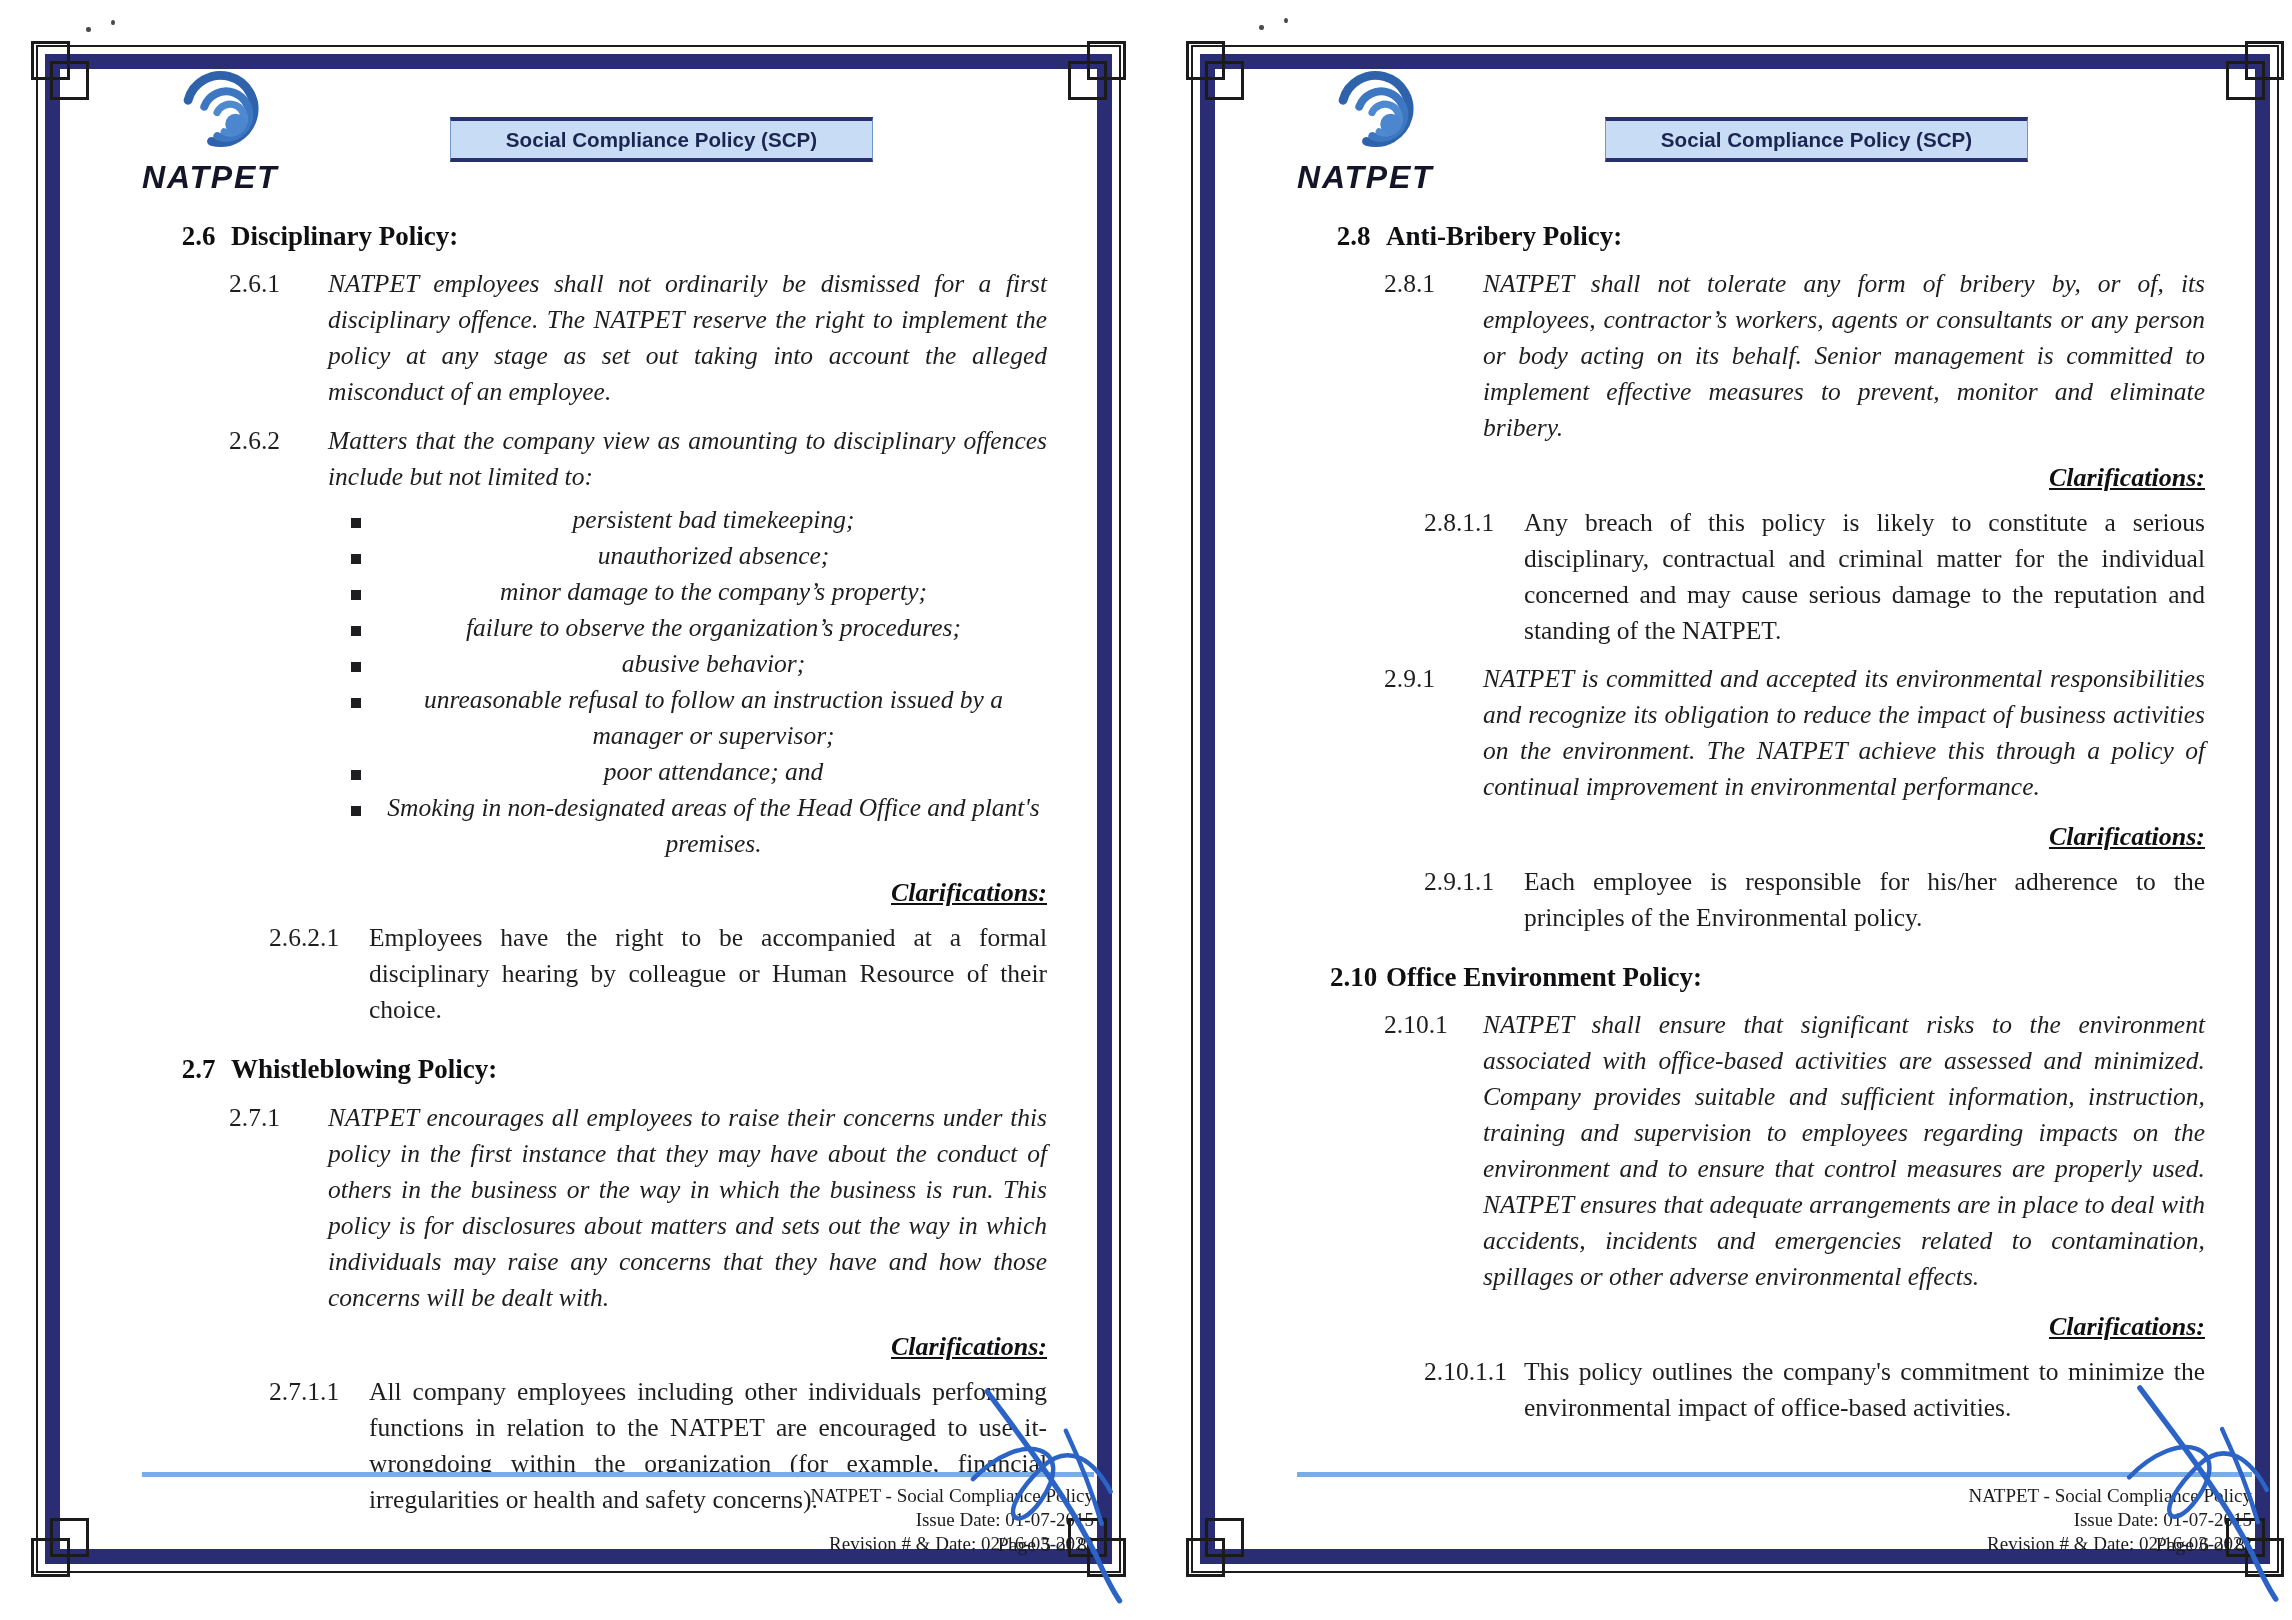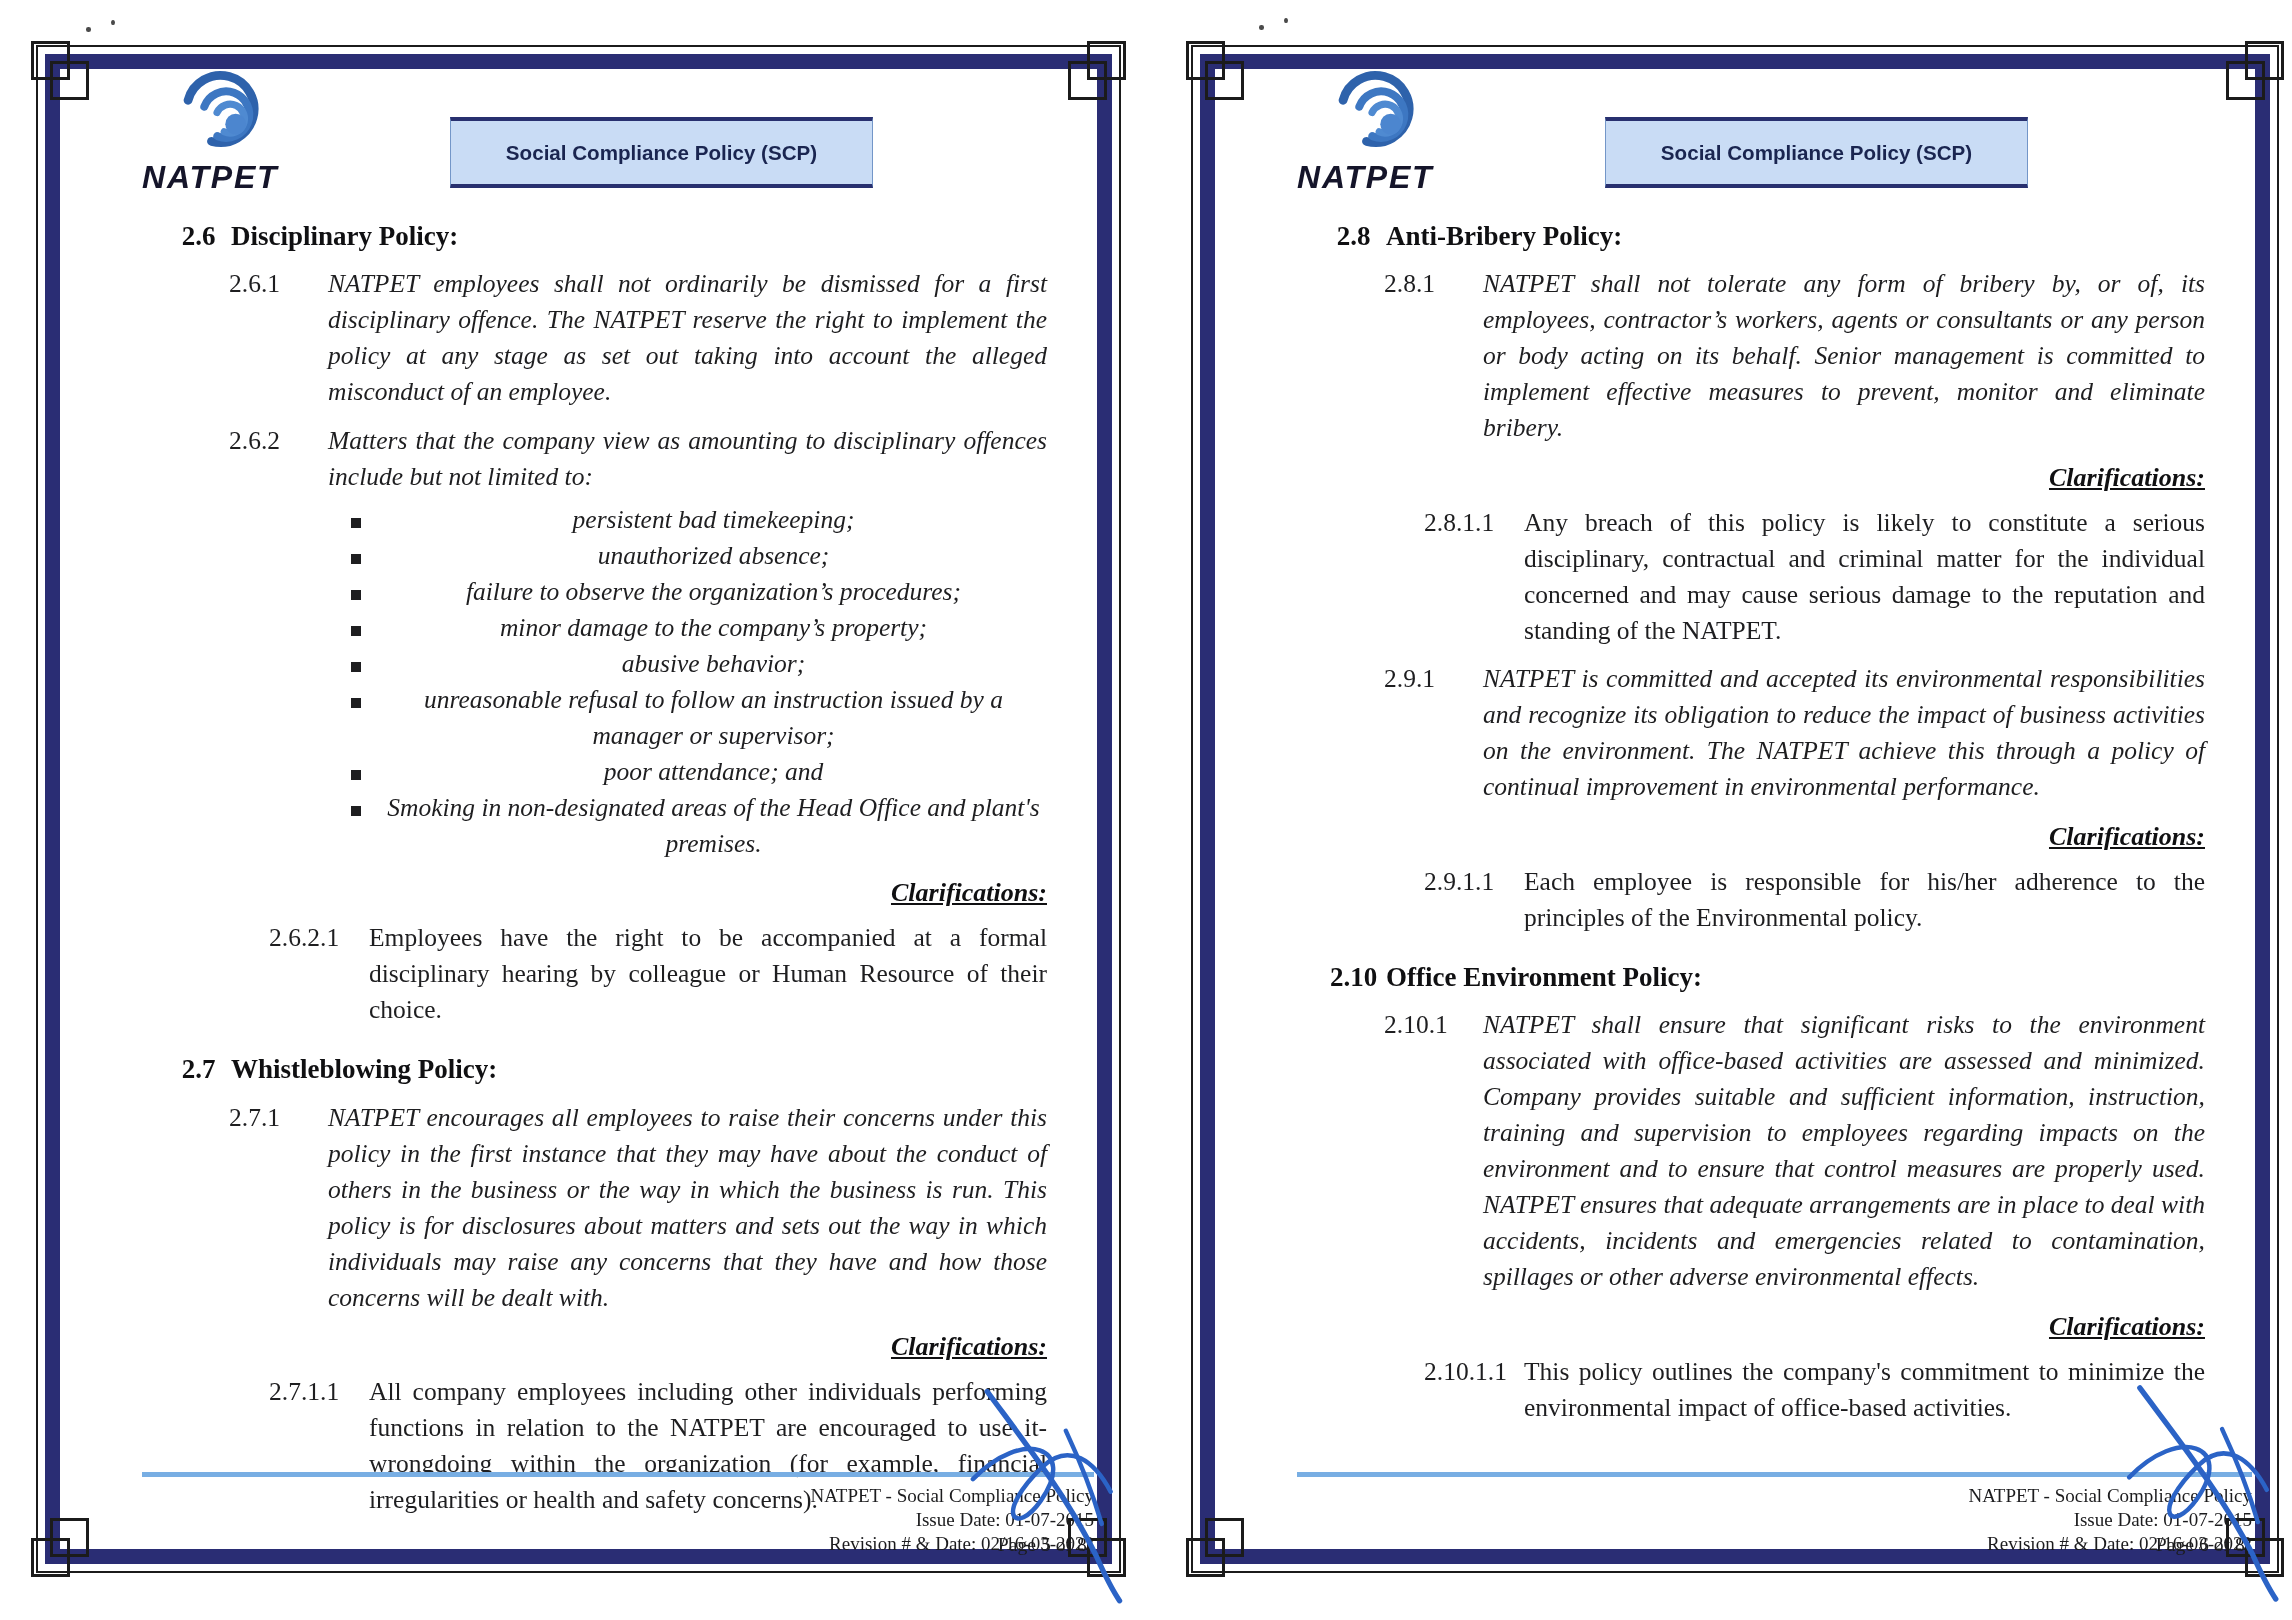--- a/index.html
+++ b/index.html
@@ -38,21 +38,21 @@
   .hdr { display: flex; align-items: flex-start; margin-bottom: 7.2px; }
   .logo-block { width: 193px; flex: none; }
   svg.logo { display: block; width: 109px; height: 88px; margin-left: 19.7px; }
   .brand {
     font-family: "Liberation Sans", sans-serif;
     font-weight: bold; font-style: italic;
     font-size: 32px; letter-spacing: 1.8px; color: #15152a;
     margin-top: 1.8px;
   }
   .titlebox {
-    margin: 48px 0 0 115px; width: 423px; padding: 19px 0;
+    margin: 48px 0 0 115px; width: 423px; padding: 6px 0;
     background: #c9dcf5;
     border-top: 4.5px solid #28306f; border-bottom: 4.5px solid #28306f;
     border-left: 1.8px solid #7396c8; border-right: 1.8px solid #7396c8;
     text-align: center;
     font-family: "Liberation Sans", sans-serif;
     font-weight: bold; font-size: 20.6px; color: #1a2550;
     line-height: 25px;
   }
 
   .sec-head { display: flex; margin: 23px 0 0 24px; font-weight: bold; font-size: 27px; line-height: 36px; color: #101012; text-align: center; }
@@ -138,25 +138,25 @@
       <li>
           <span class="blt"><span class="sq"></span></span>
           <span class="blt-text">persistent bad timekeeping;</span>
         </li>
       <li>
           <span class="blt"><span class="sq"></span></span>
           <span class="blt-text">unauthorized absence;</span>
         </li>
       <li>
           <span class="blt"><span class="sq"></span></span>
+          <span class="blt-text">minor damage to the company’s property;</span>
+        </li>
+      <li>
+          <span class="blt"><span class="sq"></span></span>
           <span class="blt-text">failure to observe the organization’s procedures;</span>
-        </li>
-      <li>
-          <span class="blt"><span class="sq"></span></span>
-          <span class="blt-text">minor damage to the company’s property;</span>
         </li>
       <li>
           <span class="blt"><span class="sq"></span></span>
           <span class="blt-text">abusive behavior;</span>
         </li>
       <li>
           <span class="blt"><span class="sq"></span></span>
           <span class="blt-text">unreasonable refusal to follow an instruction issued by a manager or supervisor;</span>
         </li>
       <li>

